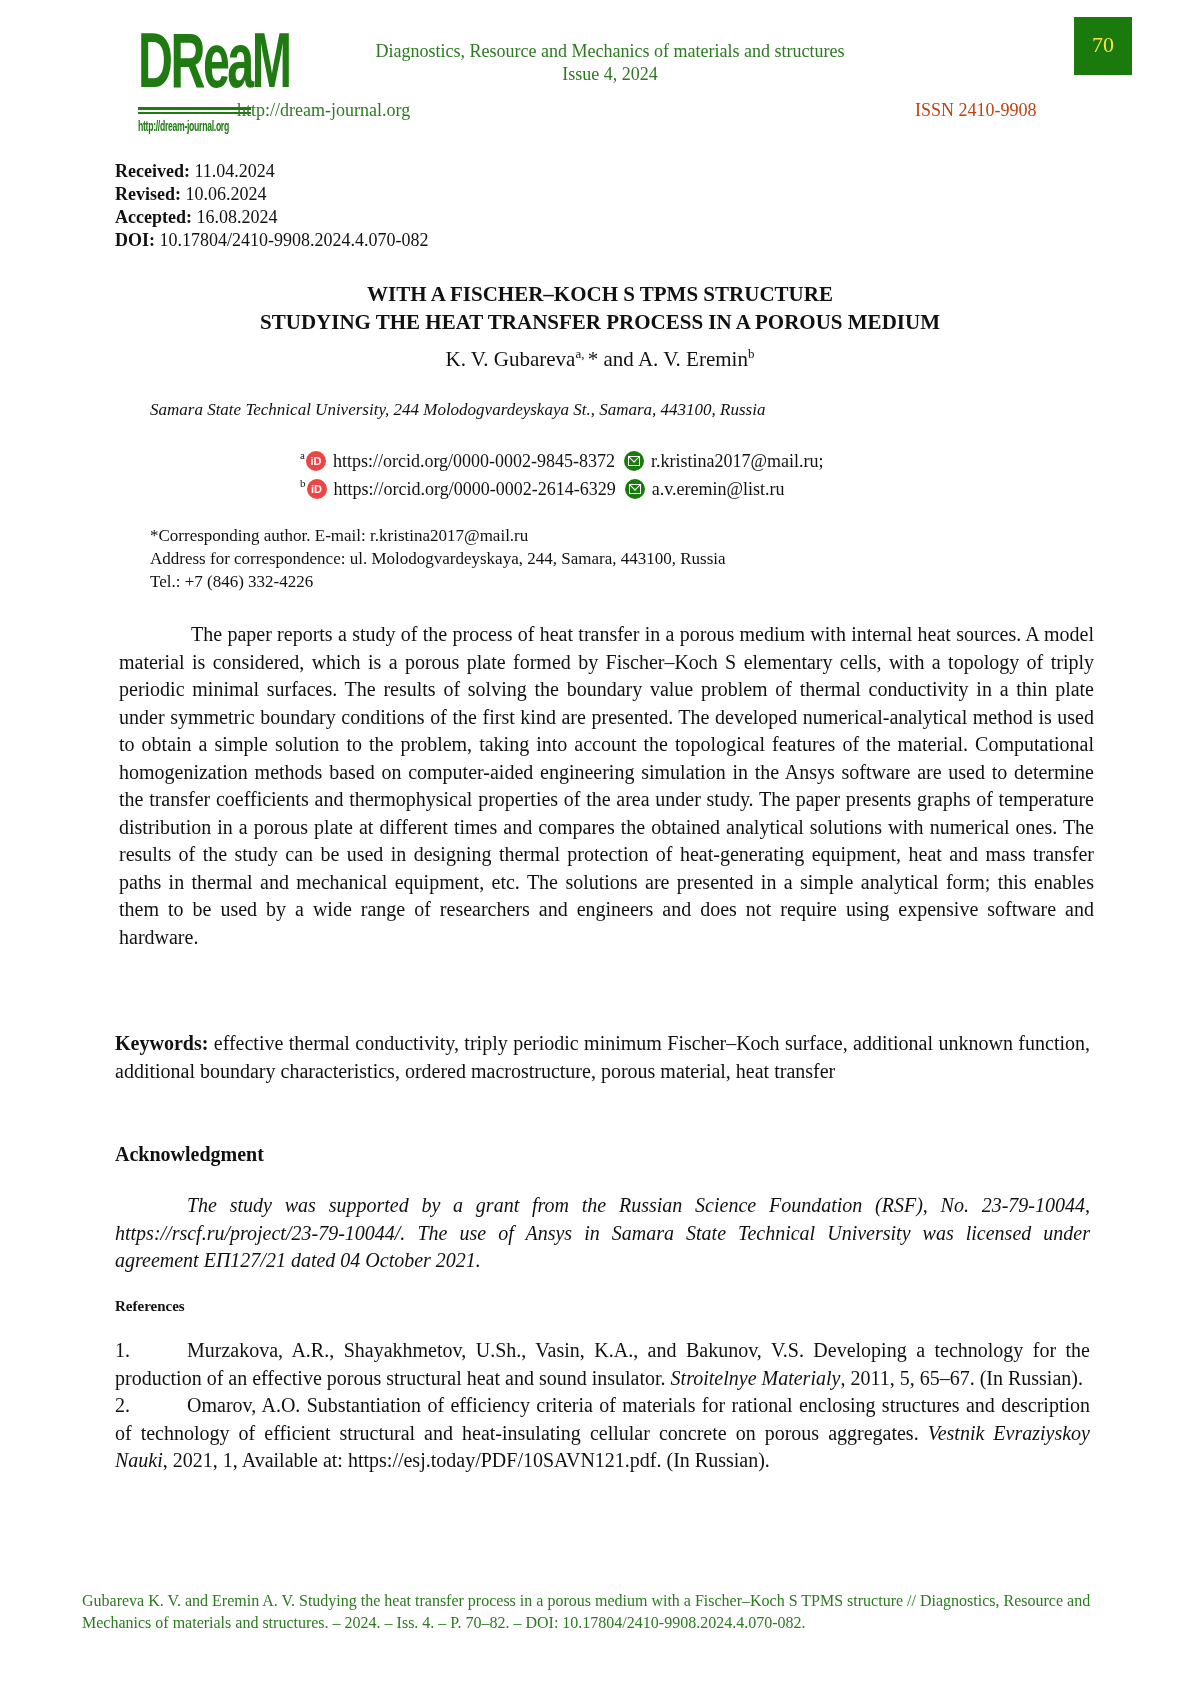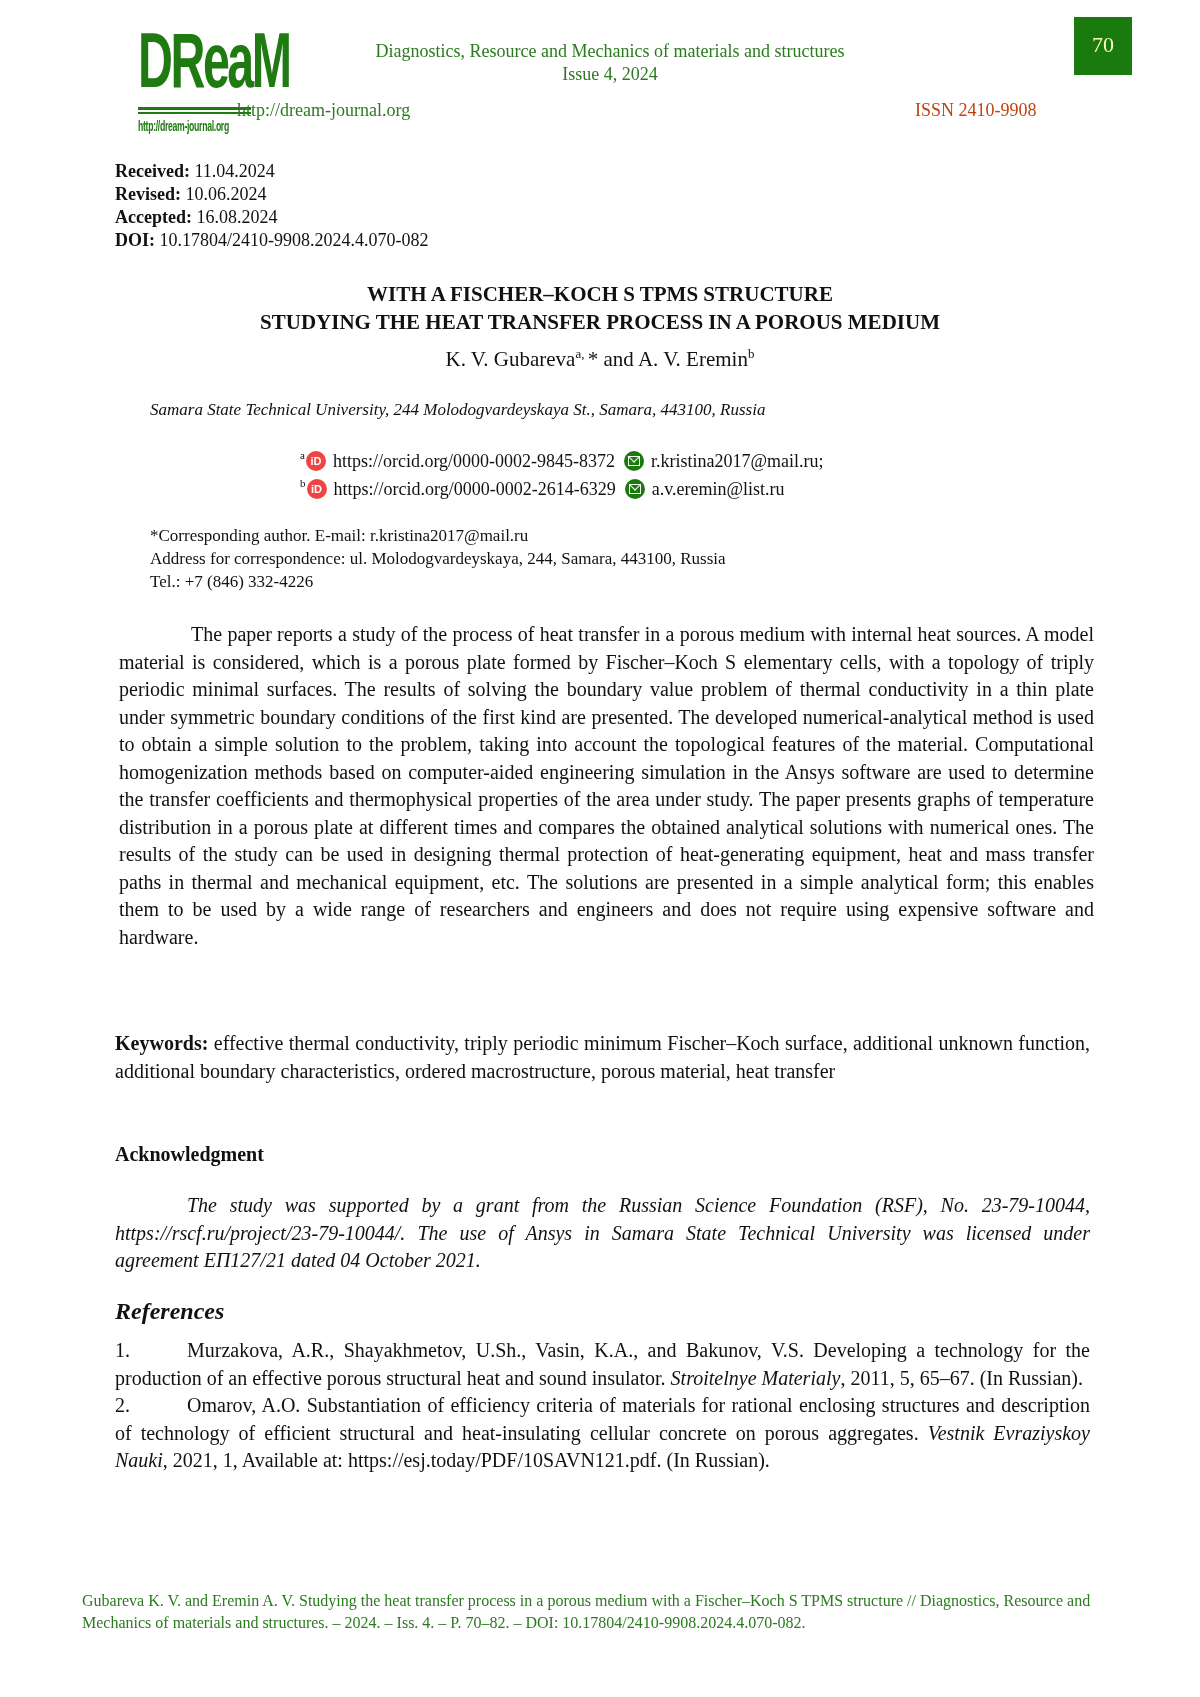--- a/index.html
+++ b/index.html
@@ -12,21 +12,21 @@
                transform: scaleX(0.62); transform-origin: left top; white-space: nowrap; }
   .logo-bar { position: absolute; left: 0; width: 113px; height: 3px; background: #1f7a12; }
   .logo-url { position: absolute; left: 0; top: 104px; font-family: "Liberation Sans", "DejaVu Sans", sans-serif;
               font-size: 14px; color: #1f7a12; white-space: nowrap; transform: scaleX(0.62);
               transform-origin: left top; font-weight: bold; letter-spacing: -0.5px; }
   .journal-title { position: absolute; left: 290px; width: 640px; top: 40px; text-align: center;
                    font-size: 18px; line-height: 23px; color: #2b7a1f; }
   .site-url { position: absolute; left: 237px; top: 100px; font-size: 18px; color: #2b7a1f; }
   .issn { position: absolute; left: 915px; top: 100px; font-size: 18px; color: #c2410c; }
   .page-badge { position: absolute; left: 1074px; top: 17px; width: 58px; height: 58px;
-                background: #1b7a0e; color: #fef9c3; font-size: 22px; text-align: center; line-height: 56px; }
+                background: #1b7a0e; color: #fde047; font-size: 22px; text-align: center; line-height: 56px; }
   .dates { position: absolute; left: 115px; top: 160px; font-size: 18px; line-height: 23px; }
   .dates b { font-weight: bold; }
   .title { position: absolute; left: 150px; width: 900px; top: 280px; text-align: center;
            font-weight: bold; font-size: 21px; line-height: 28px; }
   .authors { position: absolute; left: 150px; width: 900px; top: 346px; text-align: center; font-size: 21px; }
   .authors sup { font-size: 13px; }
   .affil { position: absolute; left: 150px; width: 900px; top: 400px; text-align: left; font-style: italic; font-size: 17px; }
   .orcid-block { position: absolute; left: 300px; top: 447px; font-size: 18px; line-height: 28px; }
   .orcid-row { display: flex; align-items: center; white-space: nowrap; }
   .sup-letter { font-size: 11px; position: relative; top: -6px; margin-right: 1px; }
@@ -40,21 +40,21 @@
                       border-right: 1.5px solid #fff; border-bottom: 1.5px solid #fff; transform: rotate(45deg); }
   .corresp { position: absolute; left: 150px; width: 900px; top: 524px; text-align: left; font-size: 17px; line-height: 23px; }
   .abstract { position: absolute; left: 115px; width: 975px; top: 617px; font-size: 20px; line-height: 27.5px;
               text-align: justify; text-indent: 72px; margin: 4px; }
   .keywords { position: absolute; left: 115px; width: 975px; top: 1030px; font-size: 20px; line-height: 27.5px;
               text-align: justify; margin: 0; }
   .keywords b { font-weight: bold; }
   .h-ack { position: absolute; left: 115px; top: 1143px; font-size: 20px; font-weight: bold; }
   .ack { position: absolute; left: 115px; width: 975px; top: 1192px; font-size: 20px; line-height: 27.5px;
          text-align: justify; text-indent: 72px; font-style: italic; margin: 0; }
-  .h-refs { position: absolute; left: 115px; top: 1298px; font-size: 24px; font-weight: bold; font-style: italic; }
+  .h-refs { position: absolute; left: 115px; top: 1298px; font-size: 15px; font-weight: bold; }
   .refs { position: absolute; left: 115px; width: 975px; top: 1337px; font-size: 20px; line-height: 27.5px; margin: 0; padding: 0; list-style: none; }
   .refs li { text-align: justify; margin: 0; }
   .ref-num { display: inline-block; width: 72px; }
   .footer-cite { position: absolute; left: 82px; width: 1040px; top: 1590px; font-size: 16px; line-height: 22px; color: #2b7a1f; margin: 0; }
 </style>
 </head>
 <body>
 
 <div class="logo">
   <div class="logo-word">DReaM</div>

